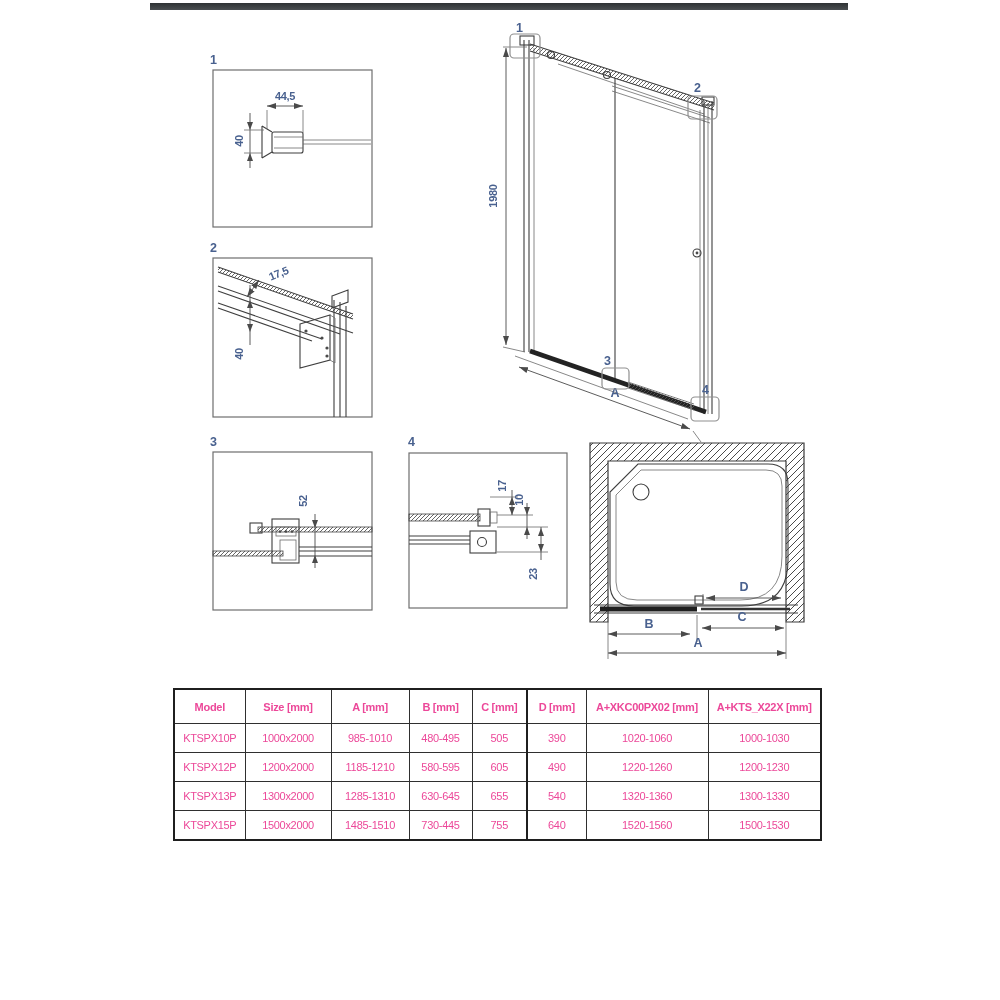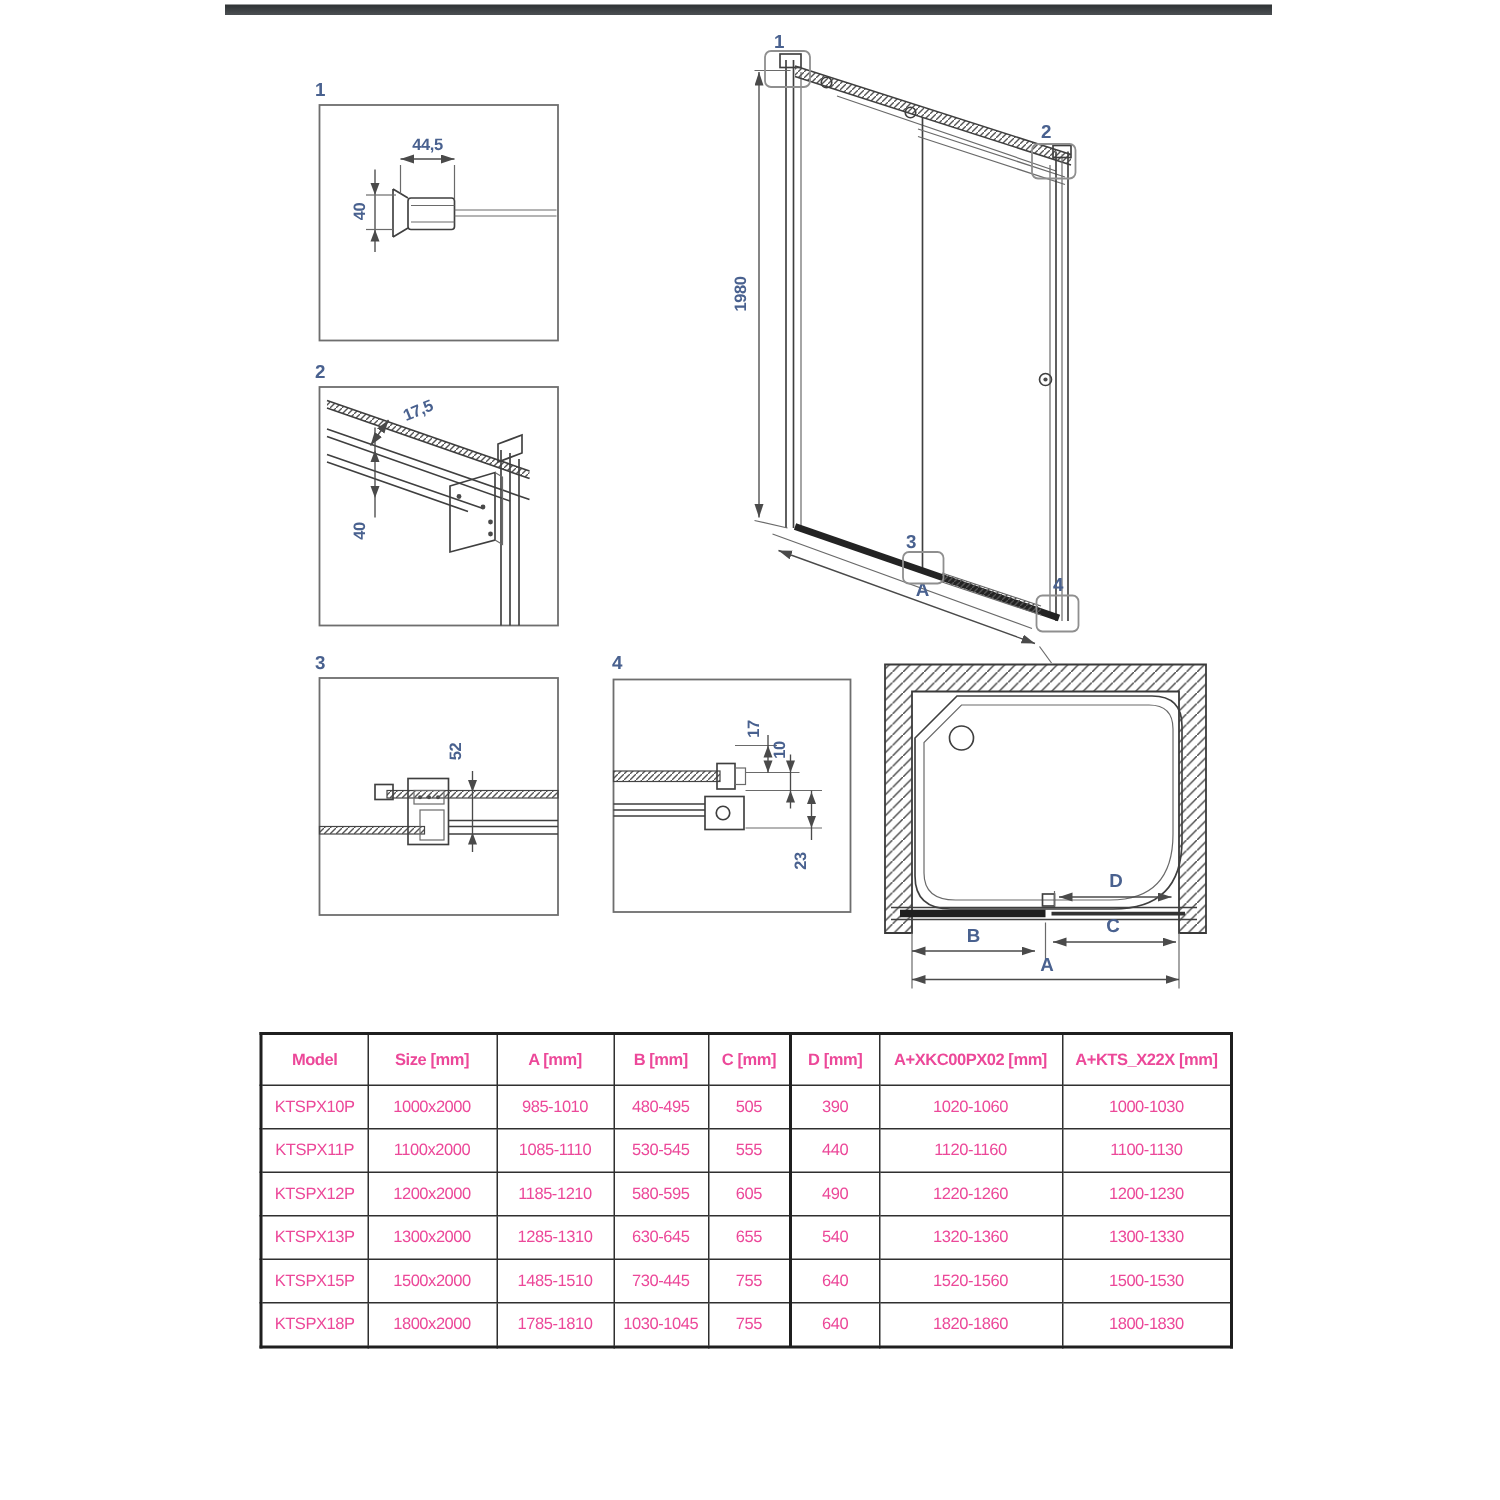--- a/index.html
+++ b/index.html
@@ -264,30 +264,20 @@
           <td>KTSPX10P</td>
           <td>1000x2000</td>
           <td>985-1010</td>
           <td>480-495</td>
           <td>505</td>
           <td>390</td>
           <td>1020-1060</td>
           <td>1000-1030</td>
         </tr>
       <tr>
-          <td>KTSPX11P</td>
-          <td>1100x2000</td>
-          <td>1085-1110</td>
-          <td>530-545</td>
-          <td>555</td>
-          <td>440</td>
-          <td>1120-1160</td>
-          <td>1100-1130</td>
-        </tr>
-      <tr>
           <td>KTSPX12P</td>
           <td>1200x2000</td>
           <td>1185-1210</td>
           <td>580-595</td>
           <td>605</td>
           <td>490</td>
           <td>1220-1260</td>
           <td>1200-1230</td>
         </tr>
       <tr>
@@ -303,26 +293,16 @@
       <tr>
           <td>KTSPX15P</td>
           <td>1500x2000</td>
           <td>1485-1510</td>
           <td>730-445</td>
           <td>755</td>
           <td>640</td>
           <td>1520-1560</td>
           <td>1500-1530</td>
         </tr>
-      <tr>
-          <td>KTSPX18P</td>
-          <td>1800x2000</td>
-          <td>1785-1810</td>
-          <td>1030-1045</td>
-          <td>755</td>
-          <td>640</td>
-          <td>1820-1860</td>
-          <td>1800-1830</td>
-        </tr>
     </tbody>
   </table>
 
 </div>
 
 </body></html>

